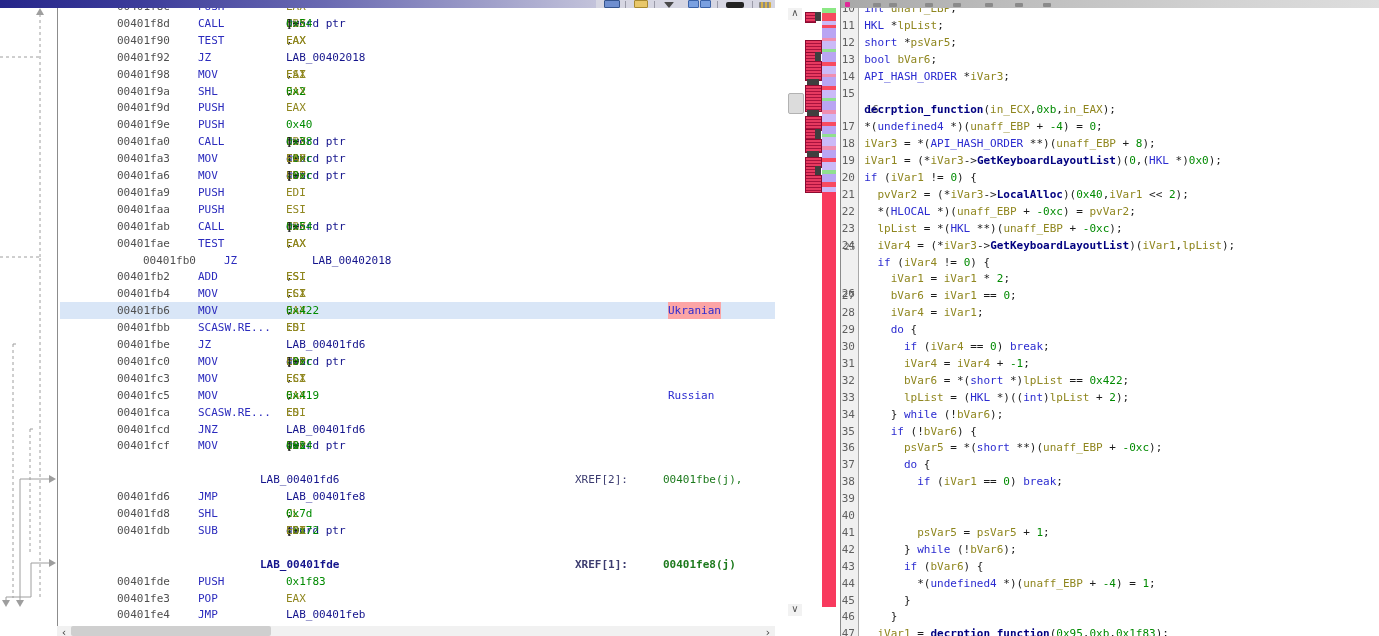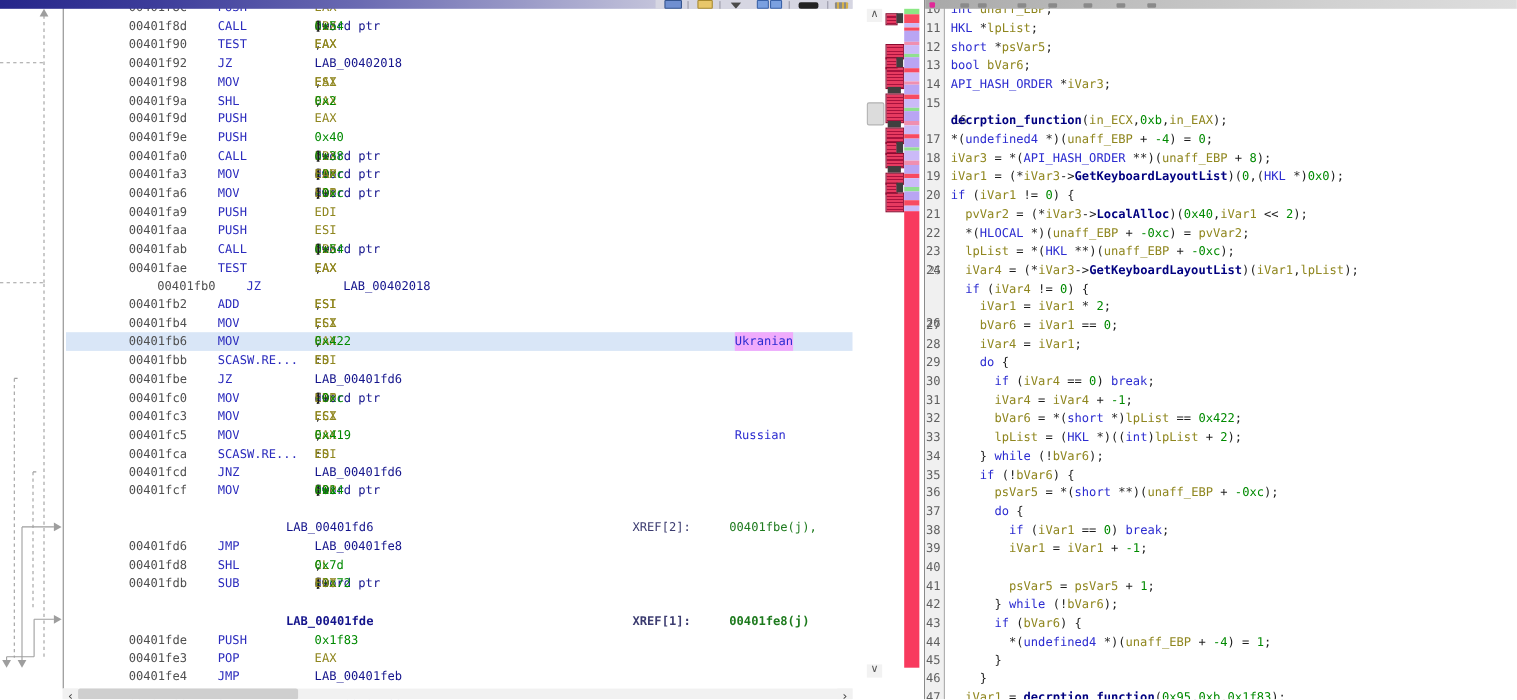--- a/index.html
+++ b/index.html
@@ -21,21 +21,21 @@
   .row{position:absolute;left:0;width:775px;height:17px;line-height:17px;white-space:pre;}
   .row .bg{position:absolute;left:60px;top:0;width:715px;height:17px;background:#d9e6f7;}
   .row span{position:absolute;top:0;line-height:17px;}
   .addr{left:117px;color:#4f4f4f;}
   .mnem{left:198px;color:#2b2bbd;}
   .opnd{left:286px;}
   .lbl{left:260px;color:#14148c;}
   .xl{left:575px;color:#3c3c70;}
   .xv{left:663px;color:#1d7a1d;}
   .cm{left:668px;color:#2b2bd0;}
-  .cm-hl{background:#f0abfc;}
+  .cm-hl{background:#fca5a5;}
   .tk-pun{color:#1c1c1c}.tk-reg{color:#8f861e}.tk-num{color:#008a00}
   .tk-ptr{color:#14148c}.tk-lab{color:#14148c}
 
   
   .v-scroll{position:absolute;left:786px;top:8px;width:18px;height:620px;z-index:4;}
   .v-btn{position:absolute;left:2px;width:14px;height:12px;color:#555;font:10px "DejaVu Sans",sans-serif;
          text-align:center;line-height:10px;background:#f2f2f2;}
   .v-thumb{position:absolute;left:2px;top:85px;width:14px;height:19px;background:#dcdcdc;border:1px solid #b2b2b2;border-radius:2px;}
 
   
@@ -285,21 +285,20 @@
         <div class="cline" style="top: 322.1px;"><span class="tk-kw">      do</span><span class="tk-pun"> {</span></div>
         <div class="cline" style="top: 339px;"><span class="tk-kw">        if</span><span class="tk-pun"> (</span><span class="tk-var">iVar4</span><span class="tk-pun"> == </span><span class="tk-num">0</span><span class="tk-pun">) </span><span class="tk-kw">break</span><span class="tk-pun">;</span></div>
         <div class="cline" style="top: 355.9px;"><span class="tk-pun">        </span><span class="tk-var">iVar4</span><span class="tk-pun"> = </span><span class="tk-var">iVar4</span><span class="tk-pun"> + </span><span class="tk-num">-1</span><span class="tk-pun">;</span></div>
         <div class="cline" style="top: 372.8px;"><span class="tk-pun">        </span><span class="tk-var">bVar6</span><span class="tk-pun"> = *(</span><span class="tk-kw">short</span><span class="tk-pun"> *)</span><span class="tk-var">lpList</span><span class="tk-pun"> == </span><span class="tk-num">0x422</span><span class="tk-pun">;</span></div>
         <div class="cline" style="top: 389.7px;"><span class="tk-pun">        </span><span class="tk-var">lpList</span><span class="tk-pun"> = (</span><span class="tk-kw">HKL</span><span class="tk-pun"> *)((</span><span class="tk-kw">int</span><span class="tk-pun">)</span><span class="tk-var">lpList</span><span class="tk-pun"> + </span><span class="tk-num">2</span><span class="tk-pun">);</span></div>
         <div class="cline" style="top: 406.6px;"><span class="tk-pun">      } </span><span class="tk-kw">while</span><span class="tk-pun"> (!</span><span class="tk-var">bVar6</span><span class="tk-pun">);</span></div>
         <div class="cline" style="top: 423.5px;"><span class="tk-kw">      if</span><span class="tk-pun"> (!</span><span class="tk-var">bVar6</span><span class="tk-pun">) {</span></div>
         <div class="cline" style="top: 440.4px;"><span class="tk-pun">        </span><span class="tk-var">psVar5</span><span class="tk-pun"> = *(</span><span class="tk-kw">short</span><span class="tk-pun"> **)(</span><span class="tk-var">unaff_EBP</span><span class="tk-pun"> + </span><span class="tk-num">-0xc</span><span class="tk-pun">);</span></div>
         <div class="cline" style="top: 457.3px;"><span class="tk-kw">        do</span><span class="tk-pun"> {</span></div>
         <div class="cline" style="top: 474.2px;"><span class="tk-kw">          if</span><span class="tk-pun"> (</span><span class="tk-var">iVar1</span><span class="tk-pun"> == </span><span class="tk-num">0</span><span class="tk-pun">) </span><span class="tk-kw">break</span><span class="tk-pun">;</span></div>
-        <div class="cline" style="top: 491.1px;"><span class="tk-pun">          </span><span class="tk-var">iVar1</span><span class="tk-pun"> = </span><span class="tk-var">iVar1</span><span class="tk-pun"> + </span><span class="tk-num">-1</span><span class="tk-pun">;</span></div>
         <div class="cline" style="top: 524.9px;"><span class="tk-pun">          </span><span class="tk-var">psVar5</span><span class="tk-pun"> = </span><span class="tk-var">psVar5</span><span class="tk-pun"> + </span><span class="tk-num">1</span><span class="tk-pun">;</span></div>
         <div class="cline" style="top: 541.8px;"><span class="tk-pun">        } </span><span class="tk-kw">while</span><span class="tk-pun"> (!</span><span class="tk-var">bVar6</span><span class="tk-pun">);</span></div>
         <div class="cline" style="top: 558.7px;"><span class="tk-kw">        if</span><span class="tk-pun"> (</span><span class="tk-var">bVar6</span><span class="tk-pun">) {</span></div>
         <div class="cline" style="top: 575.6px;"><span class="tk-pun">          *(</span><span class="tk-kw">undefined4</span><span class="tk-pun"> *)(</span><span class="tk-var">unaff_EBP</span><span class="tk-pun"> + </span><span class="tk-num">-4</span><span class="tk-pun">) = </span><span class="tk-num">1</span><span class="tk-pun">;</span></div>
         <div class="cline" style="top: 592.5px;"><span class="tk-pun">        }</span></div>
         <div class="cline" style="top: 609.4px;"><span class="tk-pun">      }</span></div>
         <div class="cline" style="top: 626.3px;"><span class="tk-pun">    </span><span class="tk-var">iVar1</span><span class="tk-pun"> = </span><span class="tk-fn">decrption_function</span><span class="tk-pun">(</span><span class="tk-num">0x95</span><span class="tk-pun">,</span><span class="tk-num">0xb</span><span class="tk-pun">,</span><span class="tk-num">0x1f83</span><span class="tk-pun">);</span></div>
       </div>
     <div class="right-header">
       <span class="rh-ico" style="left:4px;width:5px;height:5px;background:#e02898;"></span>

